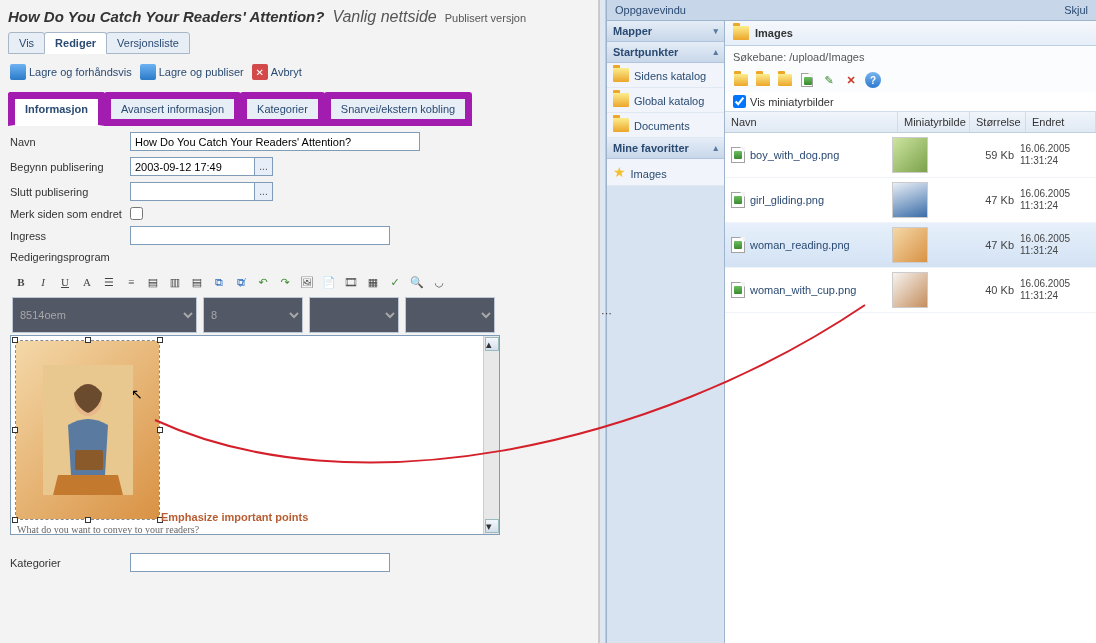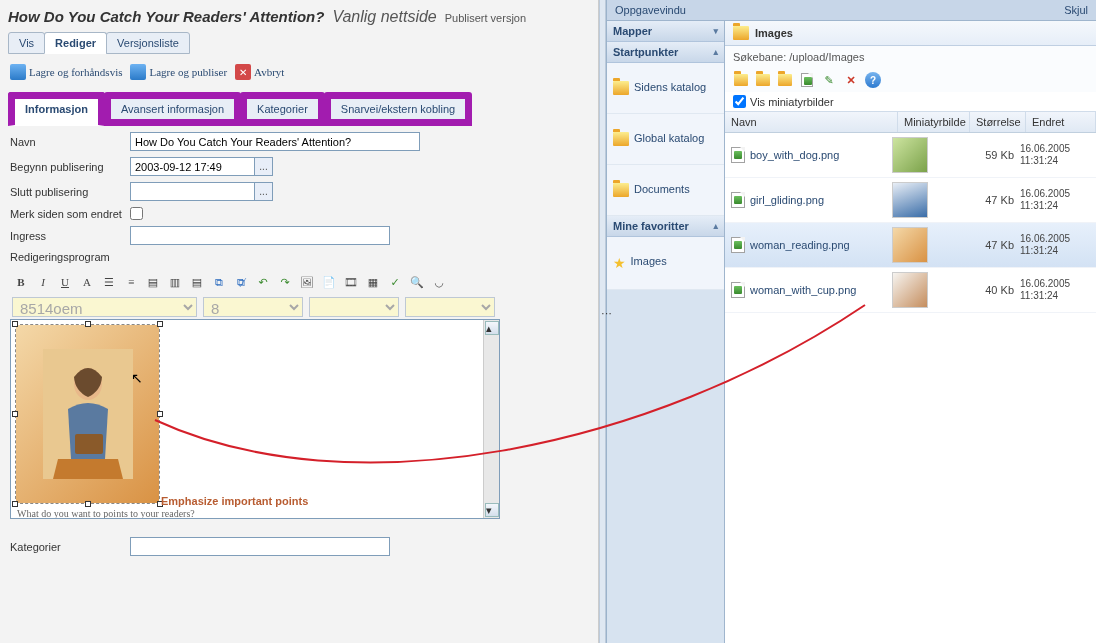--- a/index.html
+++ b/index.html
@@ -7,49 +7,49 @@
 .container { display: flex; height: 100%; }
 .left-panel { width: 599px; background: #f3f3f3; border-right: 1px solid #ccc; padding: 8px; overflow: hidden; }
 .right-panel { flex: 1; display: flex; background: #dfe8f2; border-left: 1px solid #9bb3cb; }
 .title-bar { display: flex; align-items: baseline; gap: 8px; margin-bottom: 6px; }
 .page-title { font-family: Verdana, sans-serif; font-style: italic; font-weight: bold; font-size: 15px; color: #333; }
 .title-sub { font-style: italic; font-size: 16px; color: #555; }
 .title-sub2 { font-size: 11px; color: #555; }
 .tabs { display: flex; margin-bottom: 8px; }
 .tab { border: 1px solid #a8b7c7; background: #e8eef6; padding: 4px 10px; margin-right: -1px; color: #2a4a72; cursor: pointer; border-radius: 3px 3px 0 0; font-size: 11px; }
 .tab.active { background: #fff; border-bottom: 1px solid #fff; font-weight: bold; }
-.action-row { display: flex; gap: 4px; align-items: center; margin-bottom: 10px; font-family: Liberation Serif, serif; }
+.action-row { display: flex; gap: 4px; align-items: center; margin-bottom: 10px; }
 .action-btn { display: flex; align-items: center; gap: 3px; padding: 2px; color: #2a4a72; cursor: pointer; font-size: 11px; }
 .icon16 { width: 16px; height: 16px; display: inline-block; border-radius: 2px; }
 .sub-tabs { display: flex; margin-top: 6px; }
 .sub-tab { border: 7px solid #a21caf; background: #e8eef6; padding: 4px 10px; margin-right: -1px; color: #2a4a72; cursor: pointer; border-radius: 3px 3px 0 0; font-size: 11px; }
 .sub-tab.active { background: #fff; border-bottom: 1px solid #fff; font-weight: bold; }
 .form-area { background: #f3f3f3; padding: 6px 2px; }
 .form-row { display: flex; align-items: center; margin-bottom: 6px; font-size: 11px; }
 .form-label { width: 120px; color: #333; }
 .text-input { border: 1px solid #7f9db9; padding: 2px 4px; font-size: 11px; background: #fff; height: 19px; }
 .pick-btn { width: 19px; height: 19px; background: #e8eef8; border: 1px solid #7f9db9; font-size: 10px; cursor: pointer; display: inline-flex; align-items: center; justify-content: center; color: #555; margin-left: -1px; }
 .checkbox { width: 13px; height: 13px; }
 .toolbar { display: flex; gap: 4px; padding: 4px 2px; flex-wrap: wrap; align-items: center; }
 .tb-btn { width: 18px; height: 18px; display: inline-flex; align-items: center; justify-content: center; cursor: pointer; border-radius: 2px; font-size: 11px; color: #444; font-family: Georgia, serif; }
 .tb-select-row { display: flex; gap: 6px; padding: 2px; }
-.tb-select { border: 1px solid #a8b7c7; background: #fef9c3; height: 20px; font-size: 15px; padding: 1px 3px; color: #888; }
+.tb-select { border: 1px solid #a8b7c7; background: #0f172a; height: 36px; font-size: 11px; padding: 1px 3px; color: #888; }
 .editor-box { border: 1px solid #7f9db9; background: #fff; width: 490px; height: 200px; position: relative; overflow: hidden; }
 .editor-img { width: 145px; height: 180px; position: absolute; left: 4px; top: 4px; border: 1px dashed #888; }
 .editor-img-pic { width: 100%; height: 100%; background: linear-gradient(135deg, #f4d8a8, #d99244); display: flex; align-items: center; justify-content: center; }
 .editor-handle { position: absolute; width: 6px; height: 6px; background: #fff; border: 1px solid #333; }
 .editor-text1 { position: absolute; left: 150px; top: 175px; color: #b85c31; font-weight: bold; font-size: 11px; }
 .editor-text2 { position: absolute; left: 6px; top: 188px; font-size: 10px; color: #666; font-family: Verdana; }
 .scrollbar-v { position: absolute; right: 0; top: 0; bottom: 0; width: 16px; background: #e8e8e8; border-left: 1px solid #ccc; }
 .scroll-thumb { width: 14px; height: 14px; background: linear-gradient(#f4f7fc,#d4dfec); border: 1px solid #9bb; margin: 1px; }
 .right-header { background: #c7d6e8; border-bottom: 1px solid #9fb5cd; padding: 4px 8px; display: flex; justify-content: space-between; color: #2a4a72; font-size: 11px; }
 .right-body { display: flex; flex: 1; }
 .folders-col { width: 118px; background: #d7e3f0; border-right: 1px solid #9fb5cd; }
 .folder-group-hdr { background: linear-gradient(#e5edf7,#c8d7e9); padding: 4px 6px; font-weight: bold; color: #2a4a72; display: flex; justify-content: space-between; align-items: center; border-bottom: 1px solid #b0c4dc; cursor: pointer; }
-.folder-item { padding: 18px 6px; background: #f1f5fb; border-bottom: 1px solid #e0e8f1; display: flex; align-items: flex-start; gap: 5px; color: #2a4a72; cursor: pointer; font-size: 11px; }
+.folder-item { padding: 5px 6px; background: #f1f5fb; border-bottom: 1px solid #e0e8f1; display: flex; align-items: flex-end; gap: 5px; color: #2a4a72; cursor: pointer; font-size: 11px; }
 .folder-icon { width: 16px; height: 14px; background: linear-gradient(#fced8e,#eca62a); border-radius: 1px; position: relative; }
 .folder-icon:before { content: ''; position: absolute; top: -3px; left: 0; width: 7px; height: 3px; background: #eca62a; border-radius: 1px 1px 0 0; }
 .star-icon { color: #f4c030; font-size: 14px; }
 .images-col { flex: 1; background: #fff; display: flex; flex-direction: column; }
 .images-hdr { background: linear-gradient(#f5f8fc,#e6eef8); padding: 5px 8px; display: flex; align-items: center; gap: 6px; border-bottom: 1px solid #bfcfe2; font-weight: bold; color: #333; }
 .search-row { padding: 5px 8px; font-size: 11px; color: #555; background: #fafcfe; }
 .imgtb-row { padding: 4px 8px; display: flex; gap: 6px; align-items: center; background: #fafcfe; }
 .imgtb-btn { width: 16px; height: 16px; cursor: pointer; display: inline-flex; align-items: center; justify-content: center; }
 .show-thumbs-row { padding: 3px 8px; display: flex; align-items: center; gap: 4px; font-size: 11px; border-bottom: 1px solid #d0dcea; }
 .table-hdr { display: flex; background: linear-gradient(#f1f5fb,#e0e9f4); font-size: 11px; color: #333; border-bottom: 1px solid #c0cfde; }
@@ -192,21 +192,21 @@
           <div class="editor-handle" style="left:50%;top:-4px;transform:translateX(-50%)"></div>
           <div class="editor-handle" style="right:-4px;top:-4px"></div>
           <div class="editor-handle" style="left:-4px;top:50%;transform:translateY(-50%)"></div>
           <div class="editor-handle" style="right:-4px;top:50%;transform:translateY(-50%)"></div>
           <div class="editor-handle" style="left:-4px;bottom:-4px"></div>
           <div class="editor-handle" style="left:50%;bottom:-4px;transform:translateX(-50%)"></div>
           <div class="editor-handle" style="right:-4px;bottom:-4px"></div>
         </div>
         <div style="position:absolute;left:120px;top:50px;font-size:14px;color:#000;">↖</div>
         <div class="editor-text1">Emphasize important points</div>
-        <div class="editor-text2">What do you want to points to your readers?</div>
+        <div class="editor-text2">What do you want to convey to your readers?</div>
         <div class="scrollbar-v">
           <div class="scroll-thumb" style="position:absolute;top:0;">▴</div>
           <div class="scroll-thumb" style="position:absolute;bottom:0;">▾</div>
         </div>
       </div>
 
       <div class="form-row" style="margin-top:18px;">
         <div class="form-label">Kategorier</div>
         <input class="text-input" style="width: 260px;" value="">
       </div>

